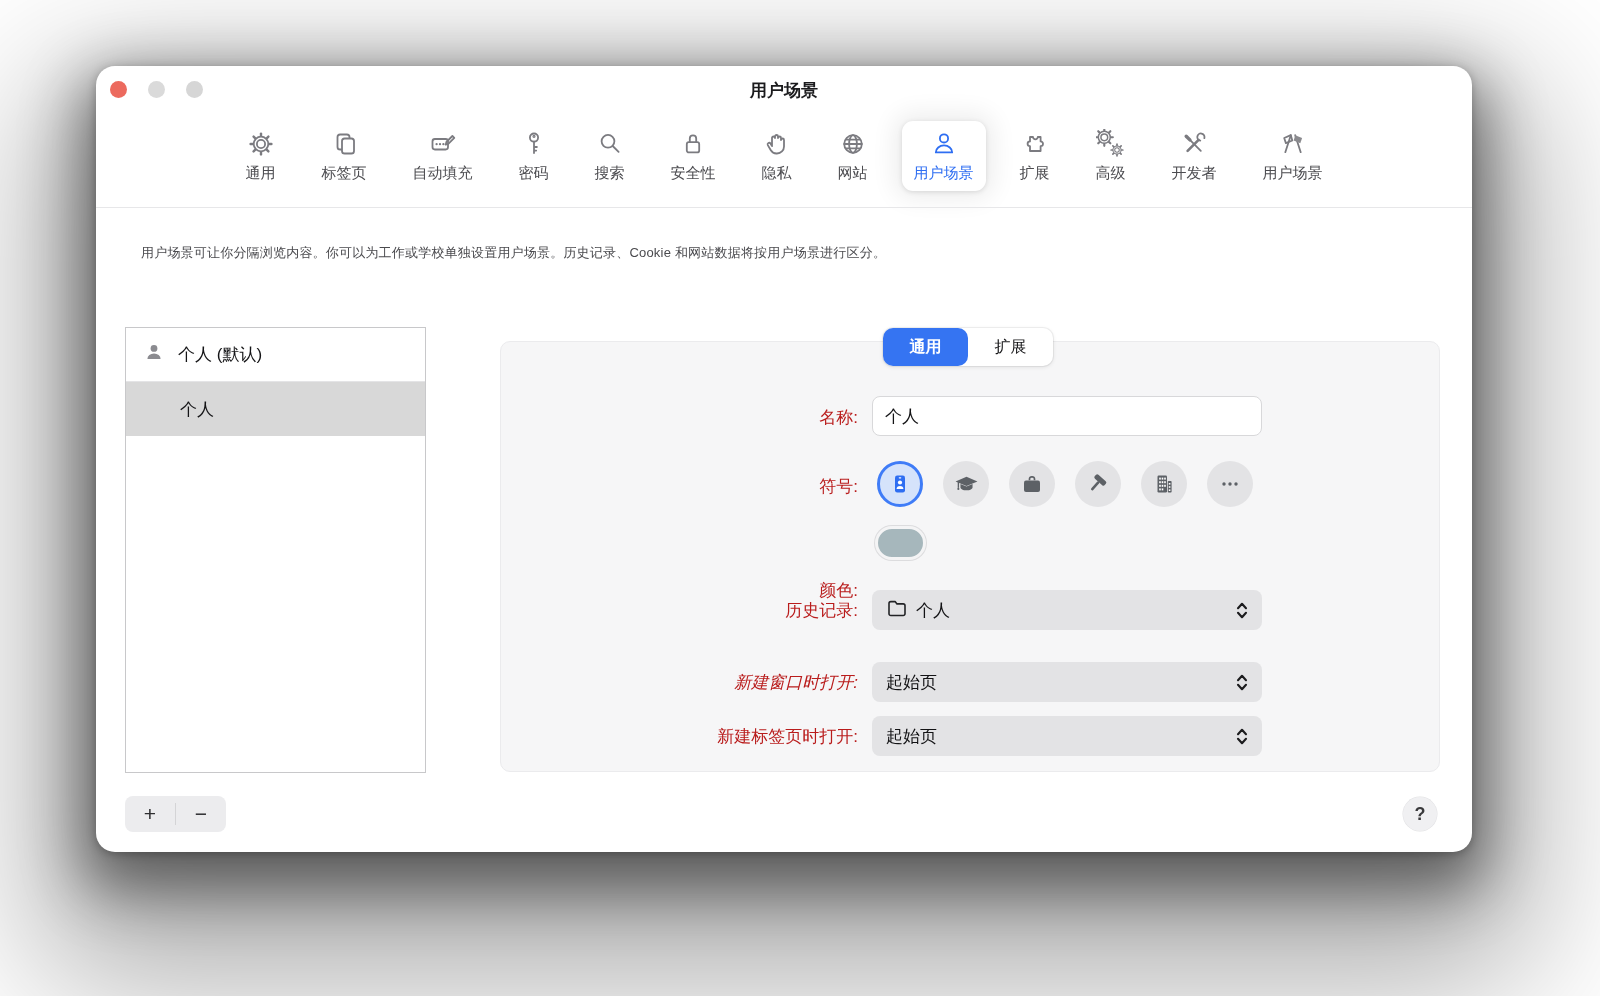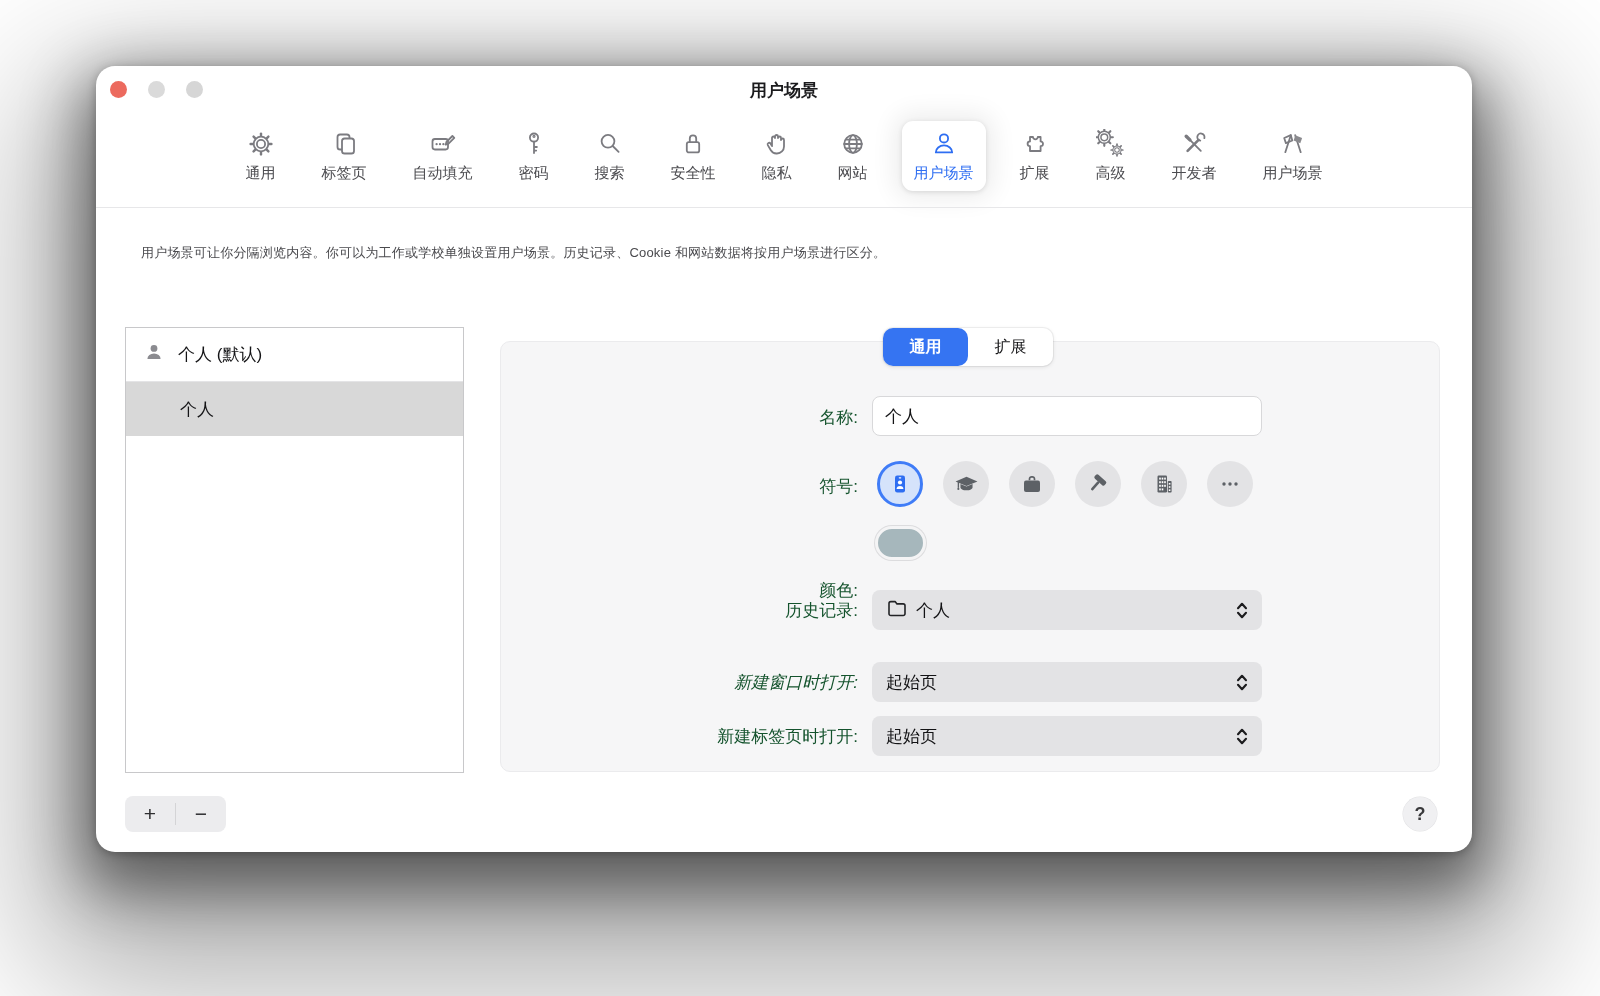--- a/index.html
+++ b/index.html
@@ -27,37 +27,37 @@
   .tb-item.selected{ background:#ffffff;
     box-shadow:0 1px 5px rgba(0,0,0,.12), 0 0 24px 8px rgba(0,0,0,.07); }
   .tb-item.selected .tb-icon svg{ stroke:#2e6ef2; }
   .tb-item.selected .tb-label{ color:#2e6ef2; }
   .tb-icon svg{ display:block; fill:none; stroke-width:1.8; stroke-linecap:round; stroke-linejoin:round; }
   .divider{ position:absolute; top:141px; left:0; right:0; height:1px; background:#e7e7e9; }
   
   .description{ position:absolute; top:178px; left:29px; right:40px;
     font-size:13px; color:#4a4a4e; letter-spacing:.2px;margin-left:16px; }
   
-  .list-box{ position:absolute; left:29px; top:261px; width:339px; height:446px;
+  .list-box{ position:absolute; left:29px; top:261px; width:301px; height:446px;
     background:#fff; border:1px solid #c8c8ca; }
   .list-row{ height:54px; display:flex; align-items:center; font-size:17px; color:#141416; }
   .list-row.header{ border-bottom:1px solid #e4e4e6; padding-left:18px; gap:14px; }
   .list-row.child{ padding-left:54px; }
   .list-row.selected{ background:#d8d8d8; }
   
   .panel{ position:absolute; left:404px; top:275px; width:940px; height:431px;
     background:#f6f6f7; border:1px solid #ebebed; border-radius:10px; }
   .segmented{ position:absolute; left:787px; top:262px; height:38px; display:flex;
     background:#ffffff; border-radius:10px;
     box-shadow:0 0 0 1px rgba(0,0,0,.05), 0 1px 4px rgba(0,0,0,.10); }
   .segment{ width:85px; height:38px; line-height:38px; text-align:center;
     font-size:16px; color:#161618; border-radius:10px; cursor:default; }
   .segment.active{ background:#3574f2; color:#ffffff; font-weight:700; }
   .row-label{ position:absolute; right:614px; text-align:left; font-size:17px;
-    color:#14532d; white-space:nowrap; }
+    color:#b91c1c; white-space:nowrap; }
   .field{ position:absolute; left:776px; width:390px; height:40px; border-radius:8px; }
   input.text-field{ border:1px solid #d8d8da; background:#fff; font-size:17px;
     padding:0 12px; color:#131315; outline:none;
     font-family:"Liberation Sans","DejaVu Sans",sans-serif; }
   .dropdown{ background:#e3e3e5; display:flex; align-items:center; padding:0 12px 0 14px;
     font-size:17px; color:#131315; gap:8px; cursor:default; }
   .dropdown .dd-value{ flex:1; }
   .chev svg{ display:block; }
   
   .symbol-btn{ position:absolute; width:46px; height:46px; border-radius:50%;

